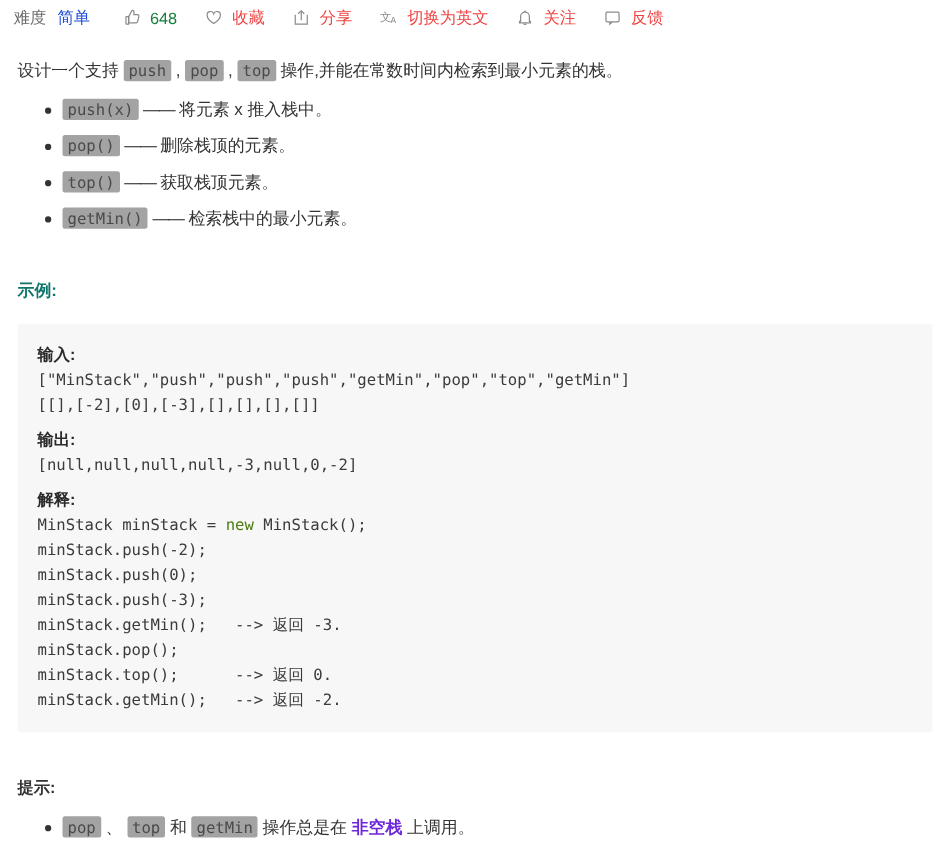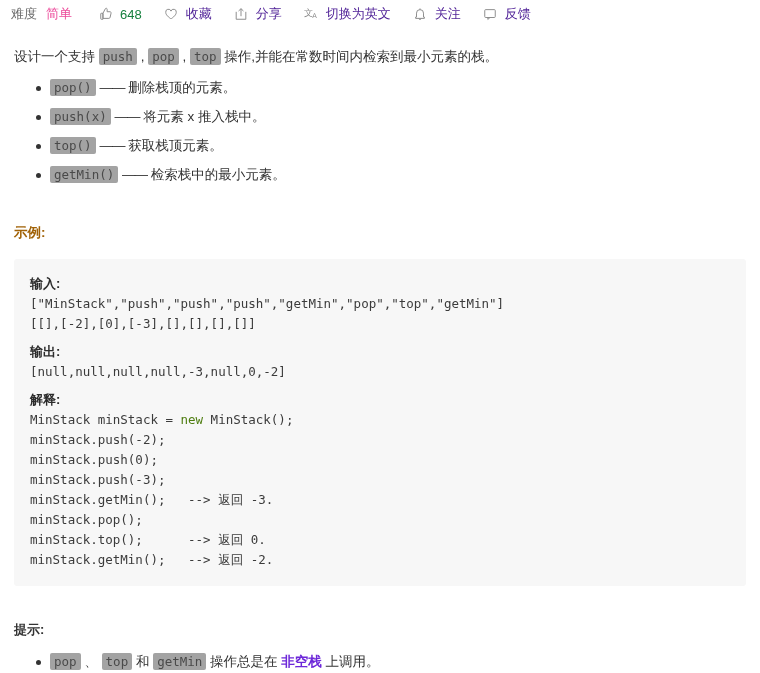--- a/index.html
+++ b/index.html
@@ -40,21 +40,21 @@
   .tb-icon {
     display: inline-flex;
     align-items: center;
     justify-content: center;
     width: 15px;
     height: 15px;
     margin-right: 7px;
     color: #8a8a8a;
   }
   .tb-icon svg { display: block; }
-  .tb-text { color: #4c1d95; }
+  .tb-text { color: #ef4444; }
   .tb-count { color: #15803d; }
 
   
   .content {
     padding: 0 14px;
     font-size: 13.5px;
     line-height: 1.5;
   }
   .desc {
     margin: 18px 0 0 0;
@@ -92,21 +92,21 @@
     height: 5px;
     border-radius: 50%;
     background: #333333;
   }
   .dash { letter-spacing: -1px; }
 
   .section-title {
     margin: 38px 0 0 0;
     font-weight: bold;
     font-size: 13.5px;
-    color: #a16207;
+    color: #0f766e;
   }
 
   
   pre.block {
     margin: 16px 0 0 0;
     background: #f7f7f7;
     border-radius: 3px;
     padding: 15px 16px 16px 16px;
     font-family: "DejaVu Sans Mono", "Liberation Mono", monospace;
     font-size: 12.5px;
@@ -156,21 +156,21 @@
   }
   b.strong { font-weight: bold; color: #6d28d9; }
 </style>
 </head>
 <body>
 
 <div class="toolbar">
 
   <div class="tb-group diff">
     <span class="tb-label">难度</span>
-    <span class="tb-diff" style="color:#ec4899">简单</span>
+    <span class="tb-diff" style="color:#1d4ed8">简单</span>
   </div>
 
   <div class="tb-group">
     <span class="tb-icon">
       <svg width="14" height="14" viewBox="0 0 16 16" fill="none" stroke="currentColor" stroke-width="1.1">
         <path d="M4.5 7.2V14H2.6a.6.6 0 0 1-.6-.6V7.8a.6.6 0 0 1 .6-.6h1.9z"></path>
         <path d="M4.5 7.2l2.8-5.3c.6-.9 2-.5 2 .7v2.8h3.3c.8 0 1.4.8 1.2 1.6l-1.1 4.8c-.1.7-.7 1.2-1.4 1.2H4.5V7.2z"></path>
       </svg>
     </span>
     <span class="tb-count">648</span>
@@ -227,22 +227,22 @@
     <span class="tb-text">反馈</span>
   </div>
 
 </div>
 
 <div class="content">
 
   <p class="desc"><span>设计一个支持 </span><code class="inline">push</code><span> , </span><code class="inline">pop</code><span> , </span><code class="inline">top</code><span> 操作,并能在常数时间内检索到最小元素的栈。</span></p>
 
   <ul class="bullets">
+    <li><code class="inline">push(x)</code> <span class="dash">——</span> <span>将元素 x 推入栈中。</span></li>
     <li><code class="inline">pop()</code> <span class="dash">——</span> <span>删除栈顶的元素。</span></li>
-    <li><code class="inline">push(x)</code> <span class="dash">——</span> <span>将元素 x 推入栈中。</span></li>
     <li><code class="inline">top()</code> <span class="dash">——</span> <span>获取栈顶元素。</span></li>
     <li><code class="inline">getMin()</code> <span class="dash">——</span> <span>检索栈中的最小元素。</span></li>
   </ul>
 
   <p class="section-title">示例:</p>
 
   <pre class="block"><span class="lbl">输入:</span>
 <span>["MinStack","push","push","push","getMin","pop","top","getMin"]</span>
 <span>[[],[-2],[0],[-3],[],[],[],[]]</span>
 <span class="gap"></span><span class="lbl">输出:</span>

